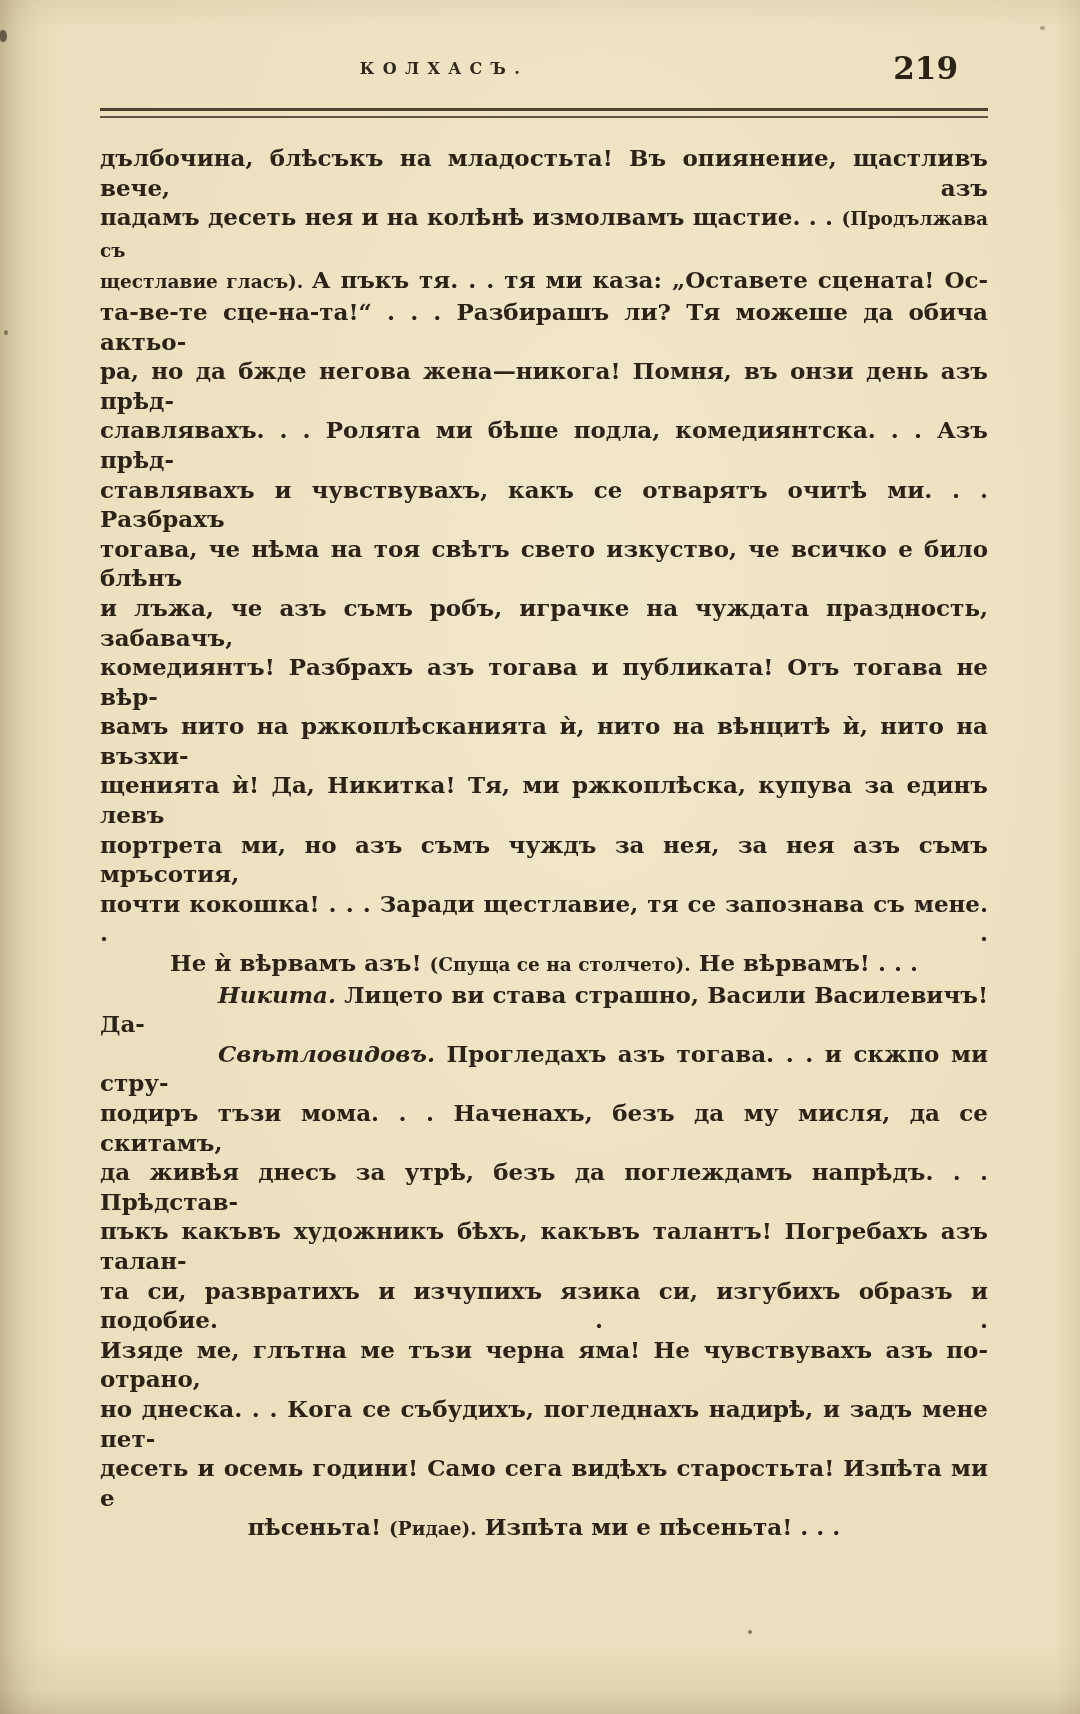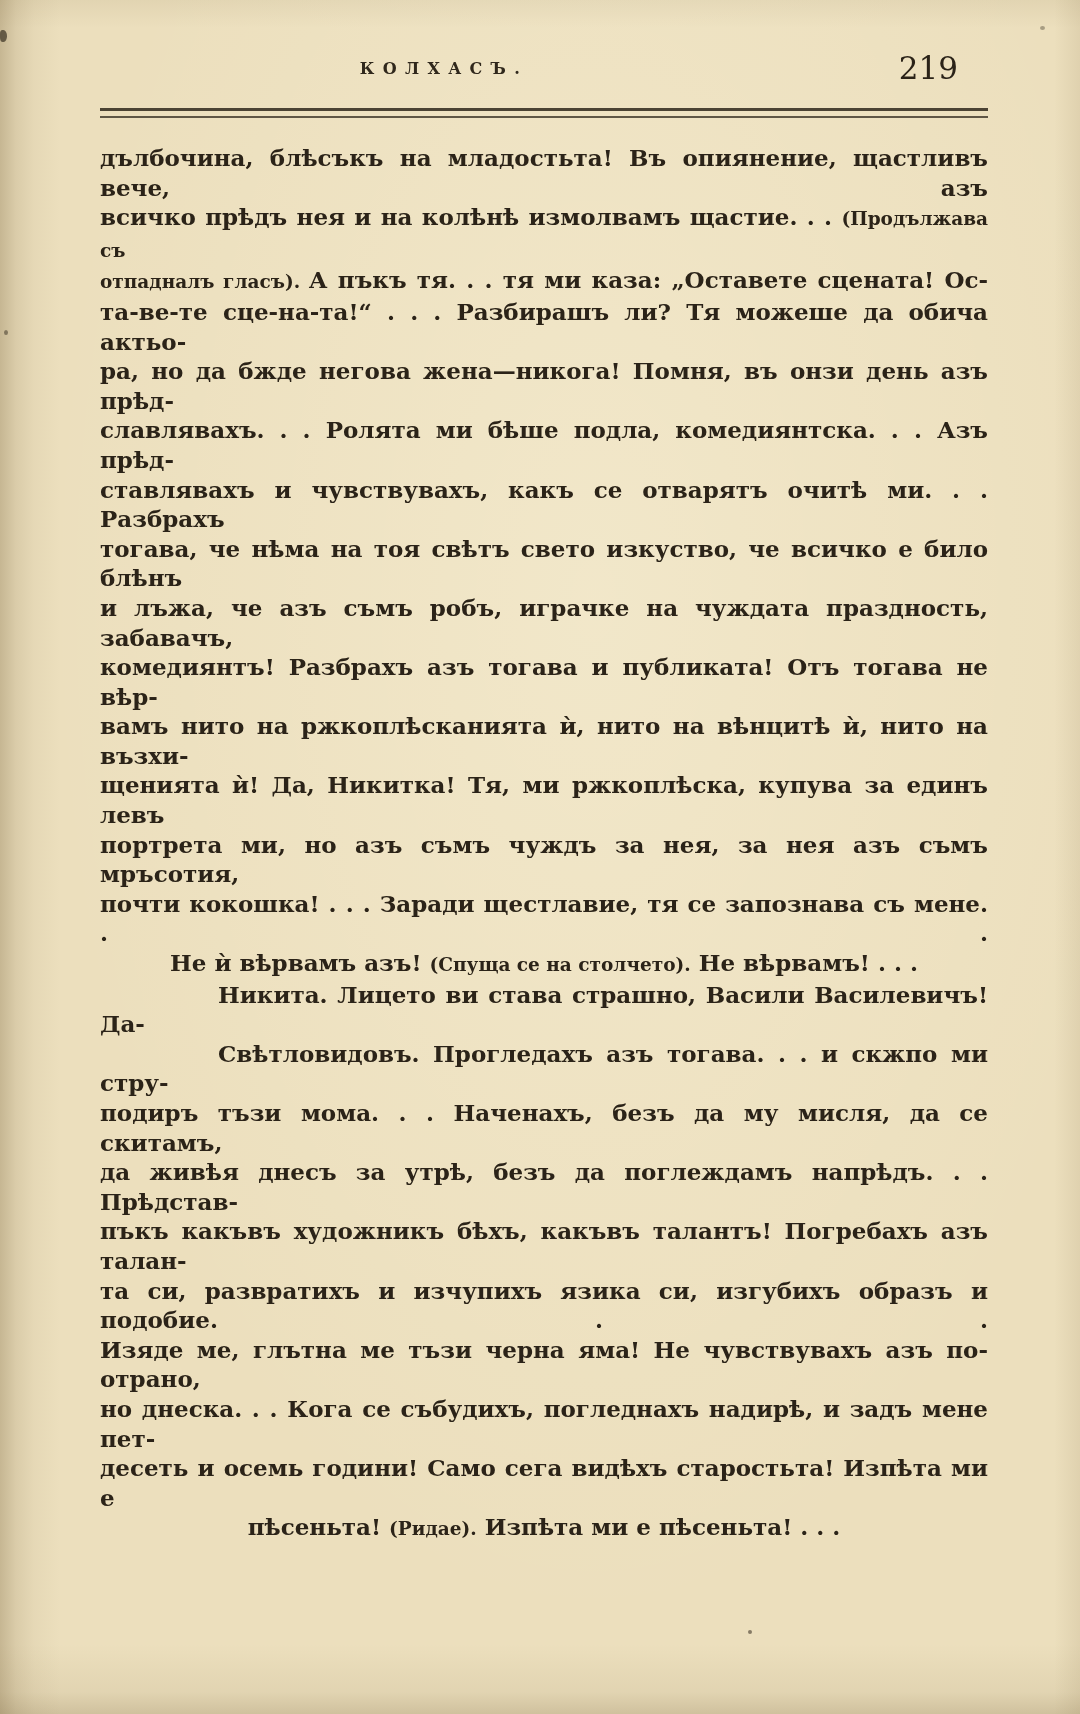--- a/index.html
+++ b/index.html
@@ -18,56 +18,56 @@
     color:#2b2318;
   }
   .running-title {
     position:absolute; left:444px; top:59px;
     transform:translateX(-50%);
     font-size:16px; font-weight:bold; letter-spacing:0.52em;
     white-space:nowrap; color:#30281c;
   }
   .page-number {
     position:absolute; right:122px; top:50px;
-    font-size:31px; font-weight:normal; color:#2b2318;
+    font-size:31px; font-weight:bold; color:#2b2318;
   }
   .rule {
     position:absolute; left:100px; top:108px; width:888px; height:5px;
     border-top:3px solid rgba(47,40,28,0.85);
     border-bottom:2px solid rgba(47,40,28,0.75);
   }
   .textblock {
     position:absolute; left:100px; top:143px; width:888px;
   }
   .line {
     font-size:23px; line-height:29.6px; font-weight:bold;
     text-align:center; white-space:normal;
   }
   .line.j { text-align:justify; text-align-last:justify; }
   .line.ind { text-indent:118px; }
-  .it { }
+  .it { font-style:italic; }
   .sd { font-size:18.5px; }
   .speck { position:absolute; border-radius:50%; background:#42392a; }
   .speck.s1 { left:0px;  top:30px;   width:7px; height:12px; opacity:0.75; border-radius:40% 60% 55% 45%; }
   .speck.s2 { left:4px;  top:330px;  width:4px; height:5px;  opacity:0.55; }
   .speck.s3 { left:748px; top:1630px; width:4px; height:4px; opacity:0.6; }
   .speck.s4 { left:1040px; top:26px; width:5px; height:4px;  opacity:0.4; }
 </style>
 </head>
 <body>
 
 <div class="page">
   <div class="running-title">КОЛХАСЪ.</div>
   <div class="page-number">219</div>
   <div class="rule"></div>
   <div class="textblock" id="textblock">
       <div class="block block-body">
         <div class="line j"><span class="">дълбочина, блѣсъкъ на младостьта! Въ опиянение, щастливъ вече, азъ</span></div>
-        <div class="line j"><span class="">всичко прѣдъ нея и на колѣнѣ измолвамъ щастие. . . </span><span class="sd">(Продължава съ</span></div>
-        <div class="line j"><span class="sd">отпадналъ гласъ). </span><span class="">А пъкъ тя. . . тя ми каза: „Оставете сцената! Ос-</span></div>
+        <div class="line j"><span class="">падамъ десеть нея и на колѣнѣ измолвамъ щастие. . . </span><span class="sd">(Продължава съ</span></div>
+        <div class="line j"><span class="sd">щестлавие гласъ). </span><span class="">А пъкъ тя. . . тя ми каза: „Оставете сцената! Ос-</span></div>
         <div class="line j"><span class="">та-ве-те сце-на-та!“ . . . Разбирашъ ли? Тя можеше да обича актьо-</span></div>
         <div class="line j"><span class="">ра, но да бжде негова жена—никога! Помня, въ онзи день азъ прѣд-</span></div>
         <div class="line j"><span class="">славлявахъ. . . Ролята ми бѣше подла, комедиянтска. . . Азъ прѣд-</span></div>
         <div class="line j"><span class="">ставлявахъ и чувствувахъ, какъ се отварятъ очитѣ ми. . . Разбрахъ</span></div>
         <div class="line j"><span class="">тогава, че нѣма на тоя свѣтъ свето изкуство, че всичко е било блѣнъ</span></div>
         <div class="line j"><span class="">и лъжа, че азъ съмъ робъ, играчке на чуждата праздность, забавачъ,</span></div>
         <div class="line j"><span class="">комедиянтъ! Разбрахъ азъ тогава и публиката! Отъ тогава не вѣр-</span></div>
         <div class="line j"><span class="">вамъ нито на ржкоплѣсканията ѝ, нито на вѣнцитѣ ѝ, нито на възхи-</span></div>
         <div class="line j"><span class="">щенията ѝ! Да, Никитка! Тя, ми ржкоплѣска, купува за единъ левъ</span></div>
         <div class="line j"><span class="">портрета ми, но азъ съмъ чуждъ за нея, за нея азъ съмъ мръсотия,</span></div>

